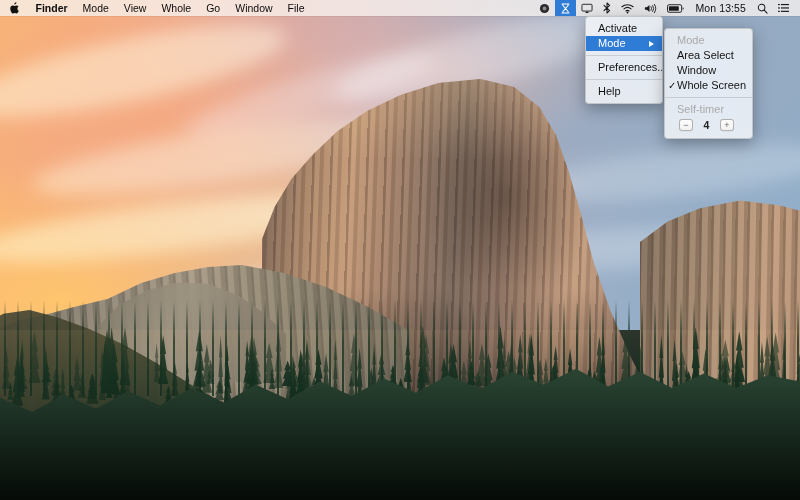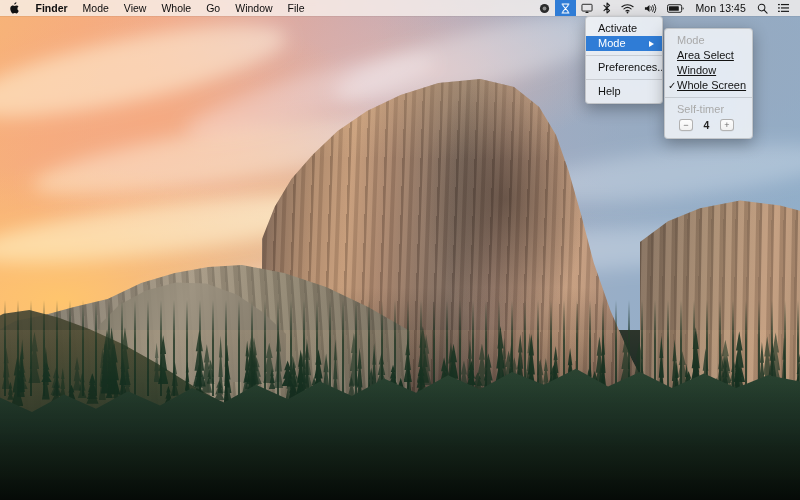--- a/index.html
+++ b/index.html
@@ -196,21 +196,21 @@
   .mi.disabled  { color:#a9a9a9; }
   .mi .label { flex:1; }
   .mi .arrow {
     width:0; height:0;
     border-top:3.5px solid transparent;
     border-bottom:3.5px solid transparent;
     border-left:5px solid currentColor;
     margin-left:6px;
   }
   .mi .check { position:absolute; left:3px; font-size:10px; line-height:1; }
-  .mi.checked { padding-left:12px;text-decoration:underline; }
+  .mi.checked { padding-left:12px; }
   .sep { height:1px; margin:4px 0; background:rgba(0,0,0,.13); }
 
   
   .stepper {
     display:flex; align-items:center; gap:7px;
     padding:1px 0 2px 14px; height:17px;
   }
   .step-btn {
     width:14px; height:12px; border-radius:3px;
     border:.5px solid rgba(120,120,120,.55);
@@ -469,21 +469,21 @@
       </svg>
     </div>
 
     <div class="mb-status">
       <svg class="gl" width="17" height="9" viewBox="0 0 18 9" aria-hidden="true">
         <rect x=".5" y=".5" width="15" height="8" rx="1.7" fill="none" stroke="#1a1a1a" stroke-width="1"></rect>
         <rect x="2" y="2" width="10.5" height="5" rx=".7" fill="#1a1a1a"></rect>
         <path d="M16.6 3.1v2.8c.7-.2 1.1-.7 1.1-1.4s-.4-1.2-1.1-1.4z" fill="#1a1a1a"></path>
       </svg>
     </div>
-    <div class="mb-status clock">Mon 13:45</div>
+    <div class="mb-status clock">Mon 13:55</div>
 
     <div class="mb-status">
       <svg class="gl" width="11" height="11" viewBox="0 0 12 12" aria-hidden="true">
         <circle cx="5" cy="5" r="3.6" fill="none" stroke="#1a1a1a" stroke-width="1.1"></circle>
         <path d="M7.8 7.8L11 11" stroke="#1a1a1a" stroke-width="1.2" stroke-linecap="round"></path>
       </svg>
     </div>
 
     <div class="mb-status">
       <svg class="gl" width="11" height="10" viewBox="0 0 12 10" aria-hidden="true">

